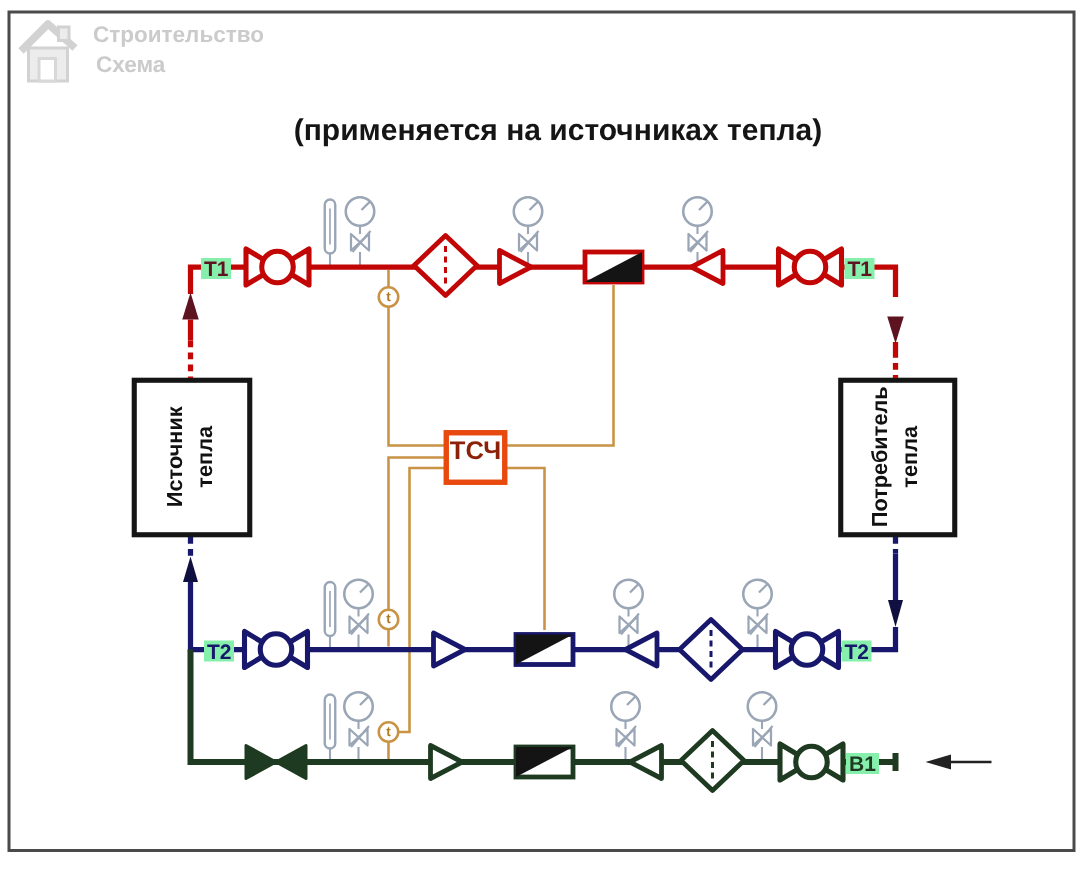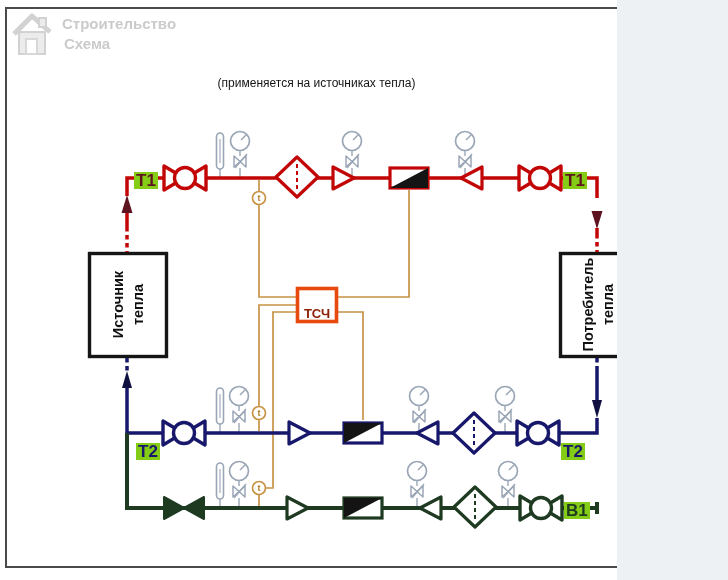--- a/index.html
+++ b/index.html
@@ -1,46 +1,46 @@
 <!DOCTYPE html>
 <html style="--supply: #c20606; --supply_dark: #5e1420; --return: #17176b; --return_dark: #101040; --makeup: #1e3a20; --wire: #c89345; --wire_text: #b07a1e; --meter_border: #e8490e; --meter_text: #8c2008; --instrument: #9aa6b6; --frame: #4a4a4a; --ink: #151515; --watermark: #cbcbcb;"><head>
 <meta charset="utf-8">
 <style>
   html,body{margin:0;padding:0;background:#eef1f4;}
-  #stage{position:relative;width:617px;height:580px;background:#fff;overflow:hidden;
+  #stage{position:relative;width:728px;height:580px;background:#fff;overflow:hidden;
          font-family:"Liberation Sans",sans-serif;}
   #frame{position:absolute;left:5px;top:7px;width:712px;height:561px;
          border:2px solid var(--frame,#4a4a4a);box-sizing:border-box;background:#fff;}
   #canvas{position:absolute;left:0;top:0;}
   
   .c-red{color:var(--supply,#c20606);}   .c-navy{color:var(--return,#17176b);}
   .c-green{color:var(--makeup,#1e3a20);} .c-gray{color:var(--instrument,#9aa6b6);}
   .s-red{stroke:var(--supply,#c20606);fill:none;stroke-width:3.5;}
   .s-navy{stroke:var(--return,#17176b);fill:none;stroke-width:3.5;}
   .s-green{stroke:var(--makeup,#1e3a20);fill:none;stroke-width:4;}
   .s-wire{stroke:var(--wire,#c89345);fill:none;stroke-width:1.7;}
   .s-gray{stroke:var(--instrument,#9aa6b6);fill:none;stroke-width:1.4;}
   .dash{stroke-dasharray:4.5 3.5;}
-  .lbl{position:absolute;font-weight:bold;font-size:17px;line-height:1;
-       background:#84cc16;padding:0 2px;white-space:nowrap;}
+  .lbl{position:absolute;font-weight:bold;font-size:14px;line-height:1;
+       background:#86efac;padding:0 2px;white-space:nowrap;}
   .lbl-red{color:var(--supply_dark,#5e1420);}
-  .lbl-navy{color:var(--return,#17176b);margin-top:16px;}
+  .lbl-navy{color:var(--return,#17176b);}
   .lbl-green{color:var(--makeup,#1e3a20);}
   .t-tag{position:absolute;font-weight:bold;font-size:9px;color:var(--wire_text,#b07a1e);
          transform:translate(-50%,-50%);line-height:1;}
   #title{position:absolute;left:30px;right:14px;top:44px;text-align:center;
          font-size:22px;font-weight:bold;color:var(--ink,#151515);}
   #subtitle{position:absolute;left:30px;right:14px;top:76px;text-align:center;
-         font-size:12px;font-weight:normal;color:var(--ink,#151515);}
+         font-size:20px;font-weight:bold;color:var(--ink,#151515);}
   .wm{position:absolute;font-size:15px;font-weight:bold;color:var(--watermark,#cbcbcb);line-height:1;}
   .nodebox-label{position:absolute;width:104px;height:77px;display:flex;flex-direction:column;
          align-items:center;justify-content:center;transform:rotate(-90deg);
          font-size:14.5px;font-weight:bold;color:#111;line-height:1.35;text-align:center;}
-  #meter-label{position:absolute;left:297px;top:296px;width:40px;height:34px;display:flex;
-         align-items:center;justify-content:center;font-size:13px;font-weight:bold;
+  #meter-label{position:absolute;left:297px;top:284px;width:40px;height:34px;display:flex;
+         align-items:center;justify-content:center;font-size:17px;font-weight:bold;
          color:var(--meter_text,#8c2008);}
 </style>
 </head>
 <body>
 
 <div id="stage">
   <div id="frame"></div>
 
   <svg id="canvas" width="728" height="580" viewBox="0 0 728 580">
     <defs>

